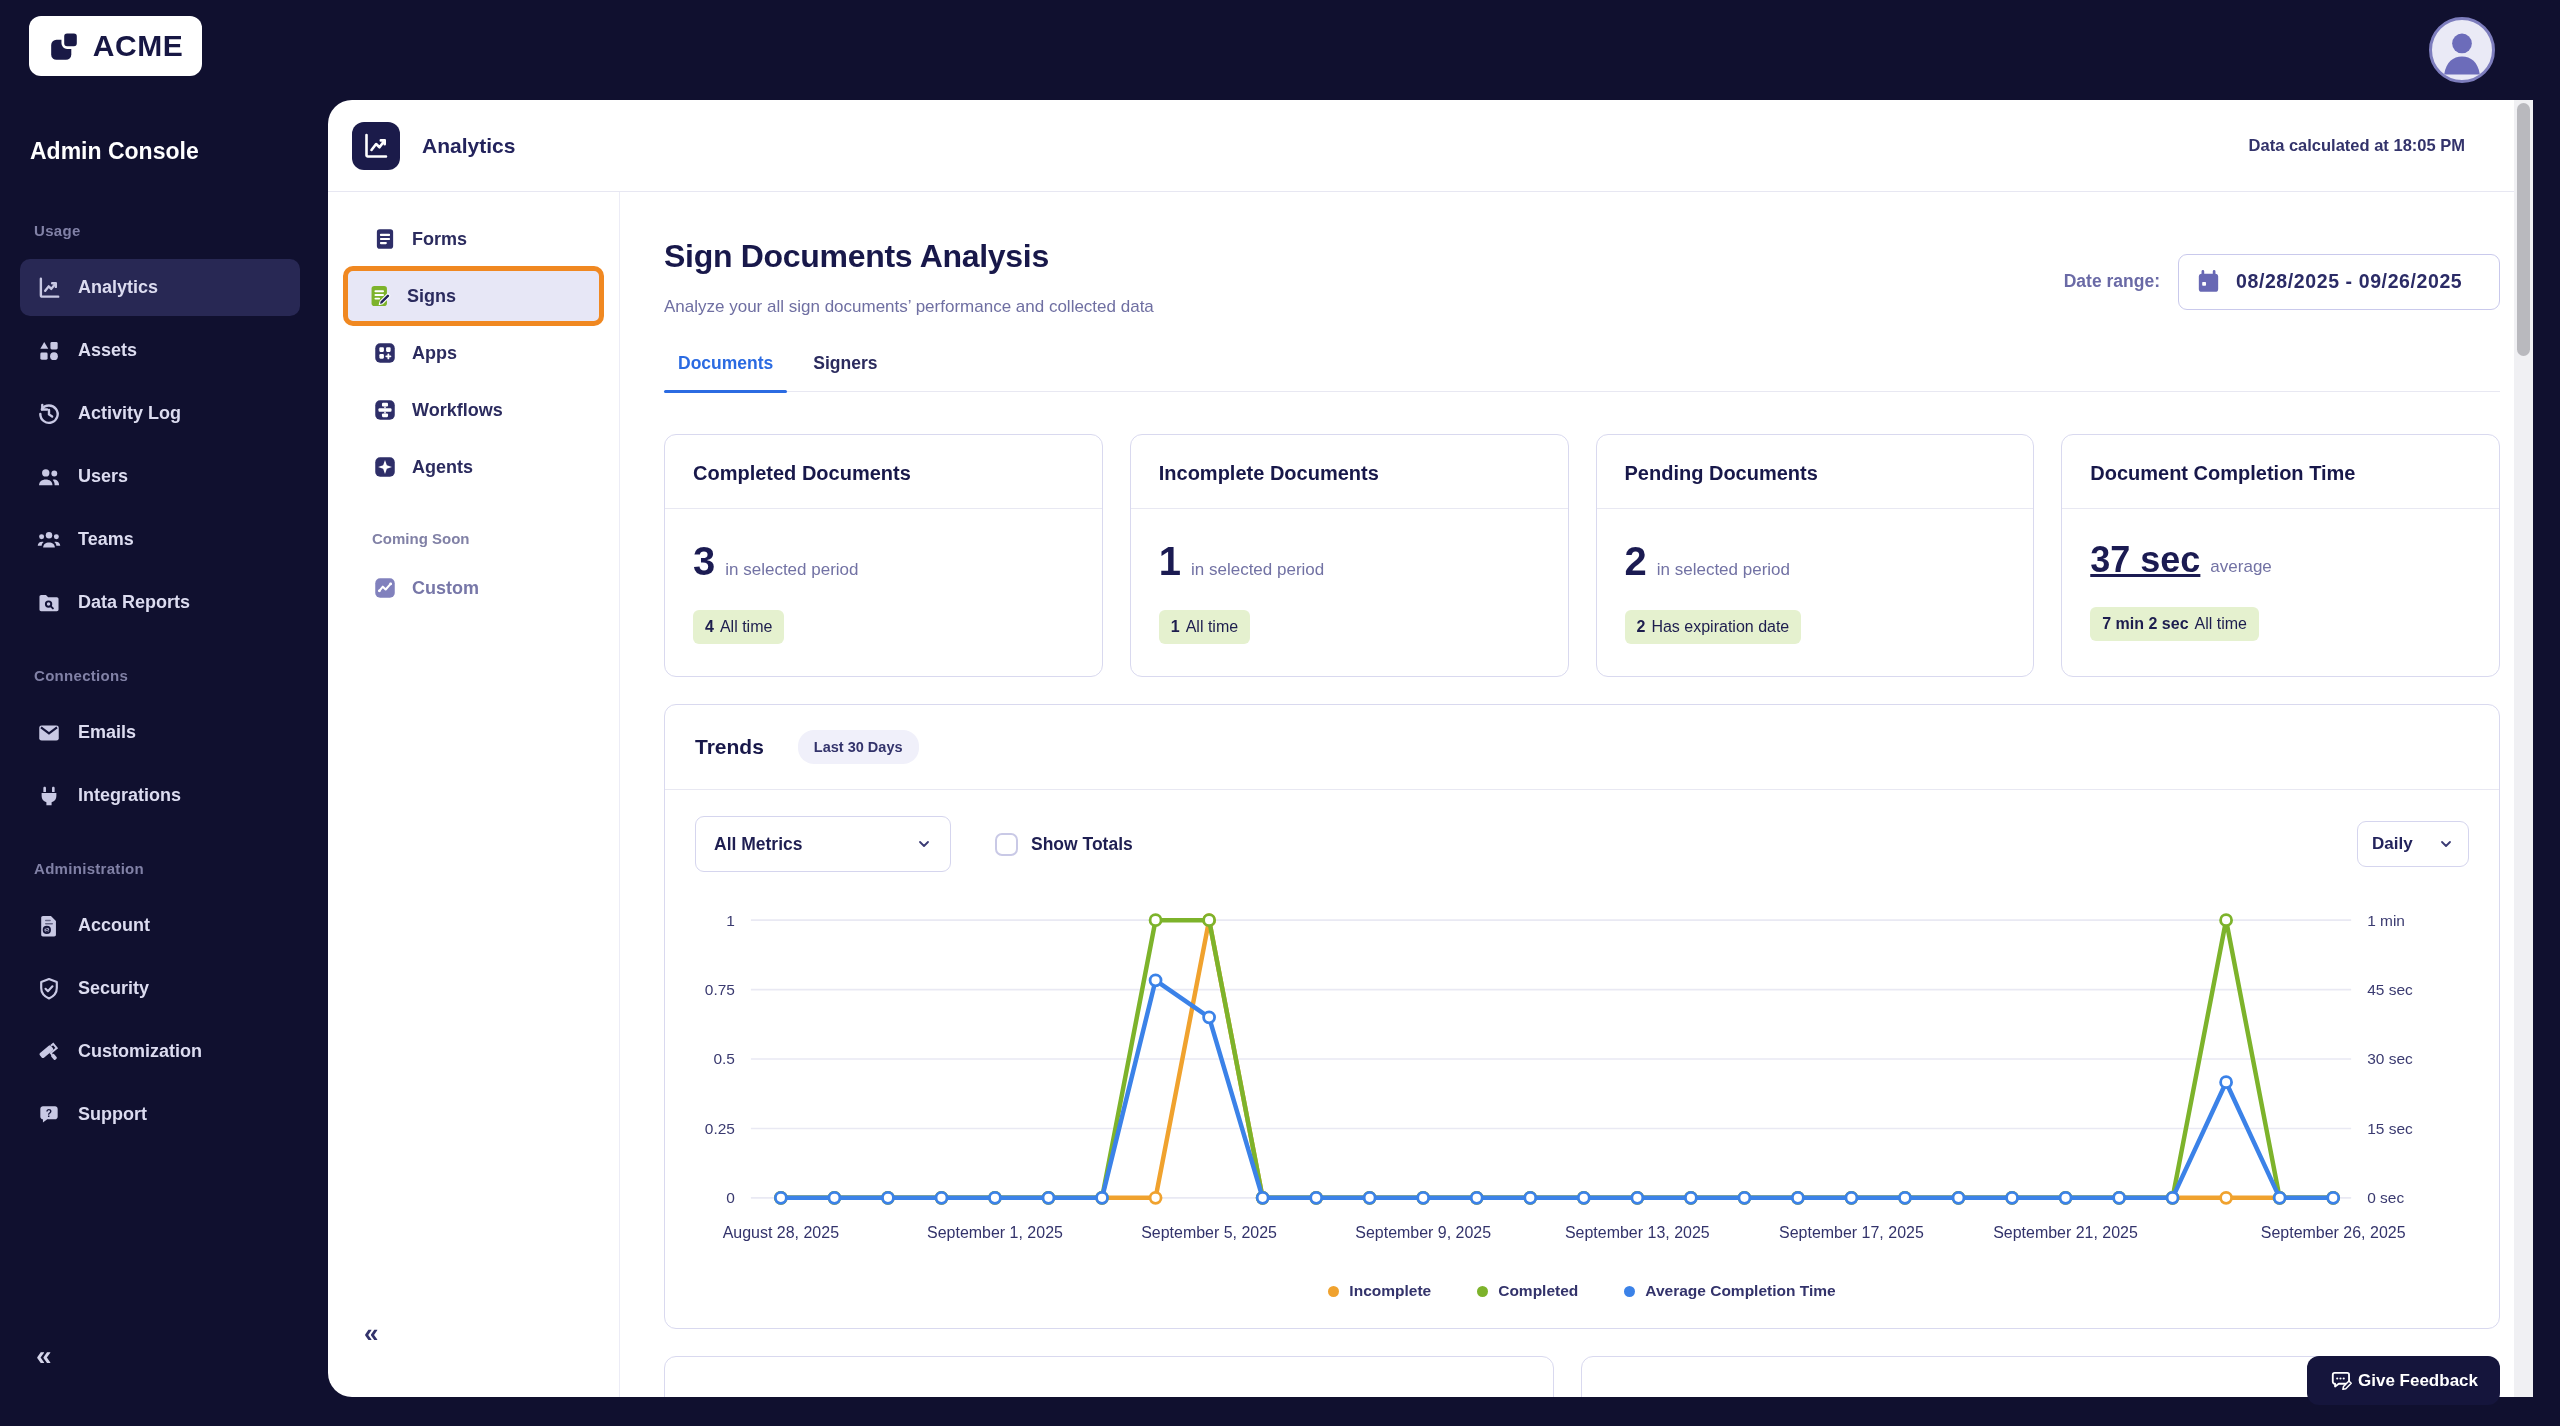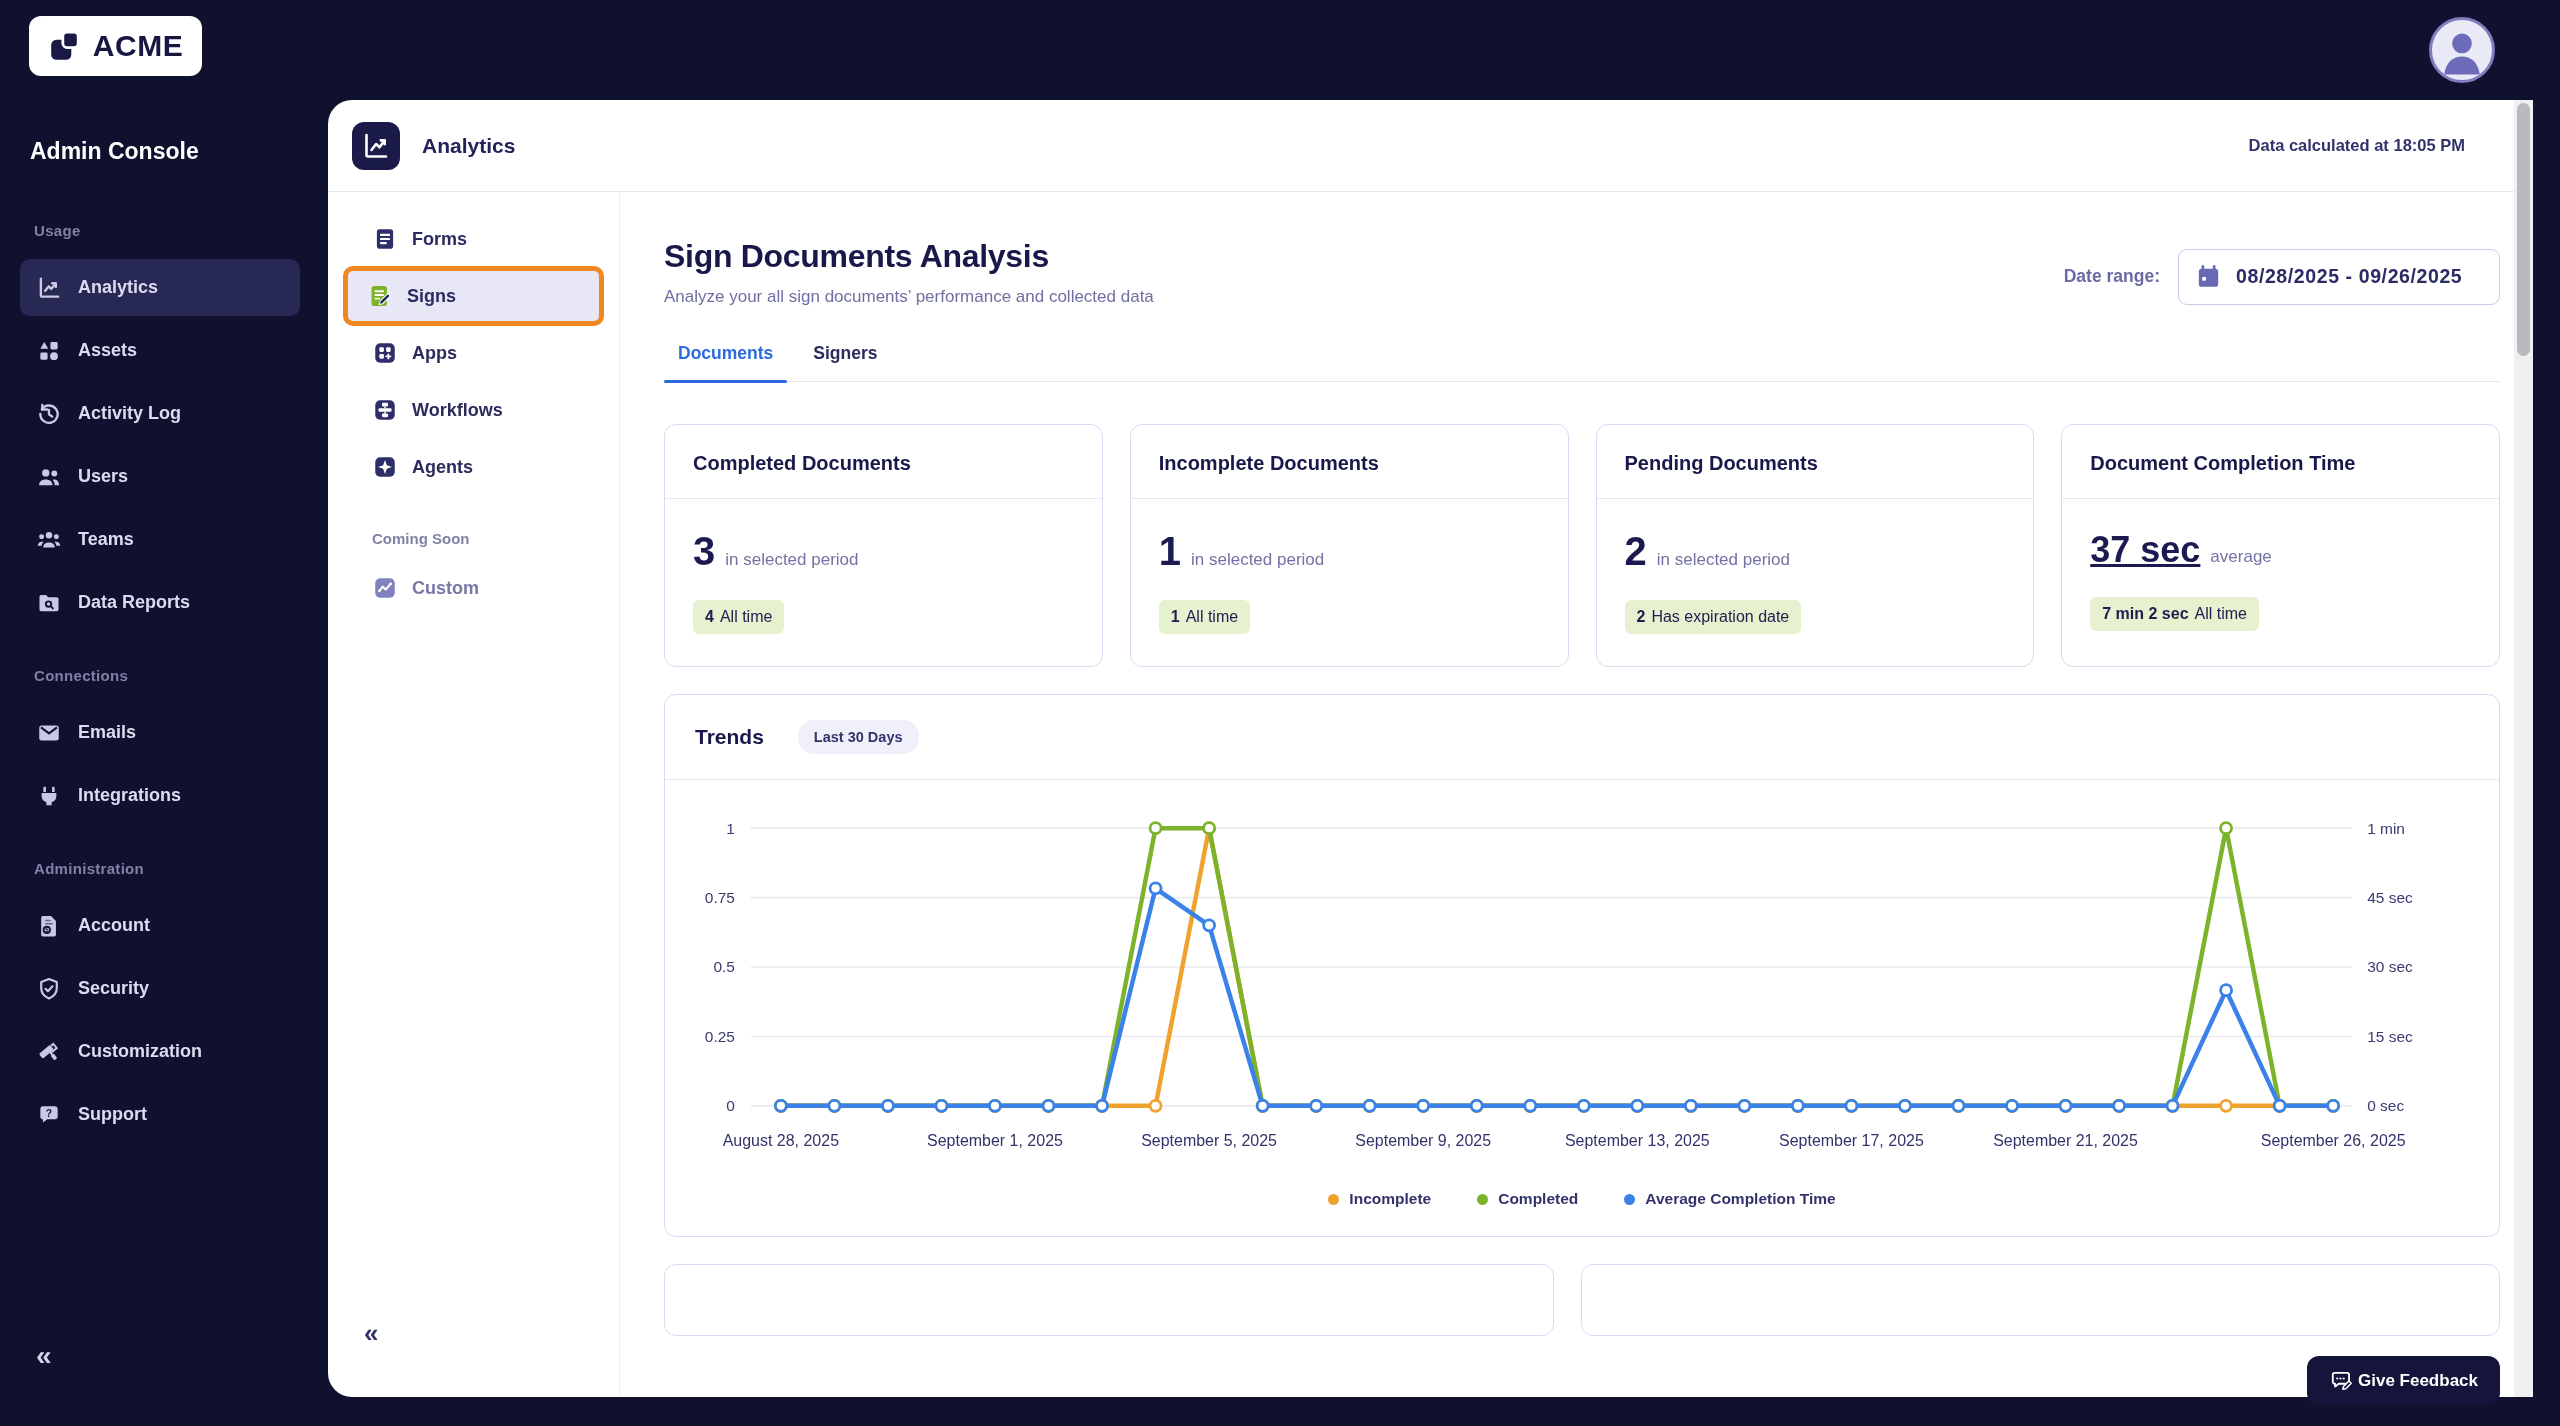--- a/index.html
+++ b/index.html
@@ -51,21 +51,21 @@
   .nav-label{font-size:18px;font-weight:600;color:#2b2b5e;}
   .nav-item.active{background:#e7e7f6;border:5px solid #f08821;margin:-5px 15px 2px;padding-left:19px;}
   .nav-item.muted .nav-label{color:#7777a8;}
   .nav-coming{font-size:15px;font-weight:700;color:#8181a6;margin:38px 0 16px 44px;}
   .subnav-collapse{position:absolute;left:36px;bottom:48px;font-size:26px;font-weight:700;color:#33336b;cursor:pointer;}
 
   
   .content{flex:1;min-width:0;box-sizing:border-box;padding:46px 14px 0 44px;margin-right:19px;position:relative;}
   .page-head{display:flex;justify-content:space-between;align-items:center;}
   .page-title{font-size:32px;font-weight:800;color:#18184a;letter-spacing:-.3px;}
-  .page-sub{margin-top:12px;font-size:17px;color:#6f6fa2;}
+  .page-sub{margin-top:22px;font-size:17px;color:#6f6fa2;}
   .daterange{display:flex;align-items:center;gap:18px;margin-top:8px;}
   .daterange-label{font-size:17.5px;font-weight:700;color:#6a6aa6;}
   .daterange-box{width:322px;height:56px;border:1.5px solid #c9c9ec;border-radius:9px;display:flex;
     align-items:center;gap:14px;padding-left:16px;box-sizing:border-box;overflow:hidden;cursor:pointer;background:#fff;}
   .daterange-box .icon{width:27px;height:27px;flex:0 0 27px;}
   .daterange-value{font-size:19.5px;font-weight:600;color:#2b2b66;white-space:nowrap;letter-spacing:.6px;}
 
   .tabs{display:flex;margin-top:36px;border-bottom:1.5px solid #e8e8f2;gap:40px;padding-left:14px;}
   .tab{padding-bottom:17px;font-size:17.5px;font-weight:600;color:#2b2b5e;cursor:pointer;position:relative;}
   .tab.active{color:#2b6be2;font-weight:700;}
@@ -420,20 +420,40 @@
                 <span class="stat-value">37 sec</span>
                 <span class="stat-suffix">average</span>
               </div><div class="stat-badge"><strong>7 min 2 sec</strong><span>All time</span></div></div>
           </div>
         </div>
 
       <div class="trends-card">
         <div class="trends-head">
           <span class="trends-title">Trends</span>
           <span class="trends-pill">Last 30 Days</span>
+        </div>
+        <div class="trends-controls">
+          <div class="select metrics-select">
+            <span class="select-value">All Metrics</span>
+            <span class="icon">
+              <svg viewBox="0 0 16 16" fill="none" stroke="#3a3a74" stroke-width="1.8" stroke-linecap="round" stroke-linejoin="round">
+                  <path d="M4 6l4 4 4-4"></path>
+                </svg>
+            </span>
+          </div>
+          <div class="checkbox"></div>
+          <span class="checkbox-label">Show Totals</span>
+          <div class="select interval-select">
+            <span class="select-value">Daily</span>
+            <span class="icon">
+              <svg viewBox="0 0 16 16" fill="none" stroke="#3a3a74" stroke-width="1.8" stroke-linecap="round" stroke-linejoin="round">
+                  <path d="M4 6l4 4 4-4"></path>
+                </svg>
+            </span>
+          </div>
         </div>
         <div class="chart-area"><svg viewBox="0 0 1836 400" width="100%" height="400">
               <line x1="86" y1="322" x2="1688" y2="322" stroke="#e9e9f3" stroke-width="1.6"></line>
               <line x1="86" y1="252.5" x2="1688" y2="252.5" stroke="#e9e9f3" stroke-width="1.6"></line>
               <line x1="86" y1="183" x2="1688" y2="183" stroke="#e9e9f3" stroke-width="1.6"></line>
               <line x1="86" y1="113.5" x2="1688" y2="113.5" stroke="#e9e9f3" stroke-width="1.6"></line>
               <line x1="86" y1="44" x2="1688" y2="44" stroke="#e9e9f3" stroke-width="1.6"></line>
               <text x="70" y="327.5" text-anchor="end" class="tick">0</text>
               <text x="70" y="258" text-anchor="end" class="tick">0.25</text>
               <text x="70" y="188.5" text-anchor="end" class="tick">0.5</text>

